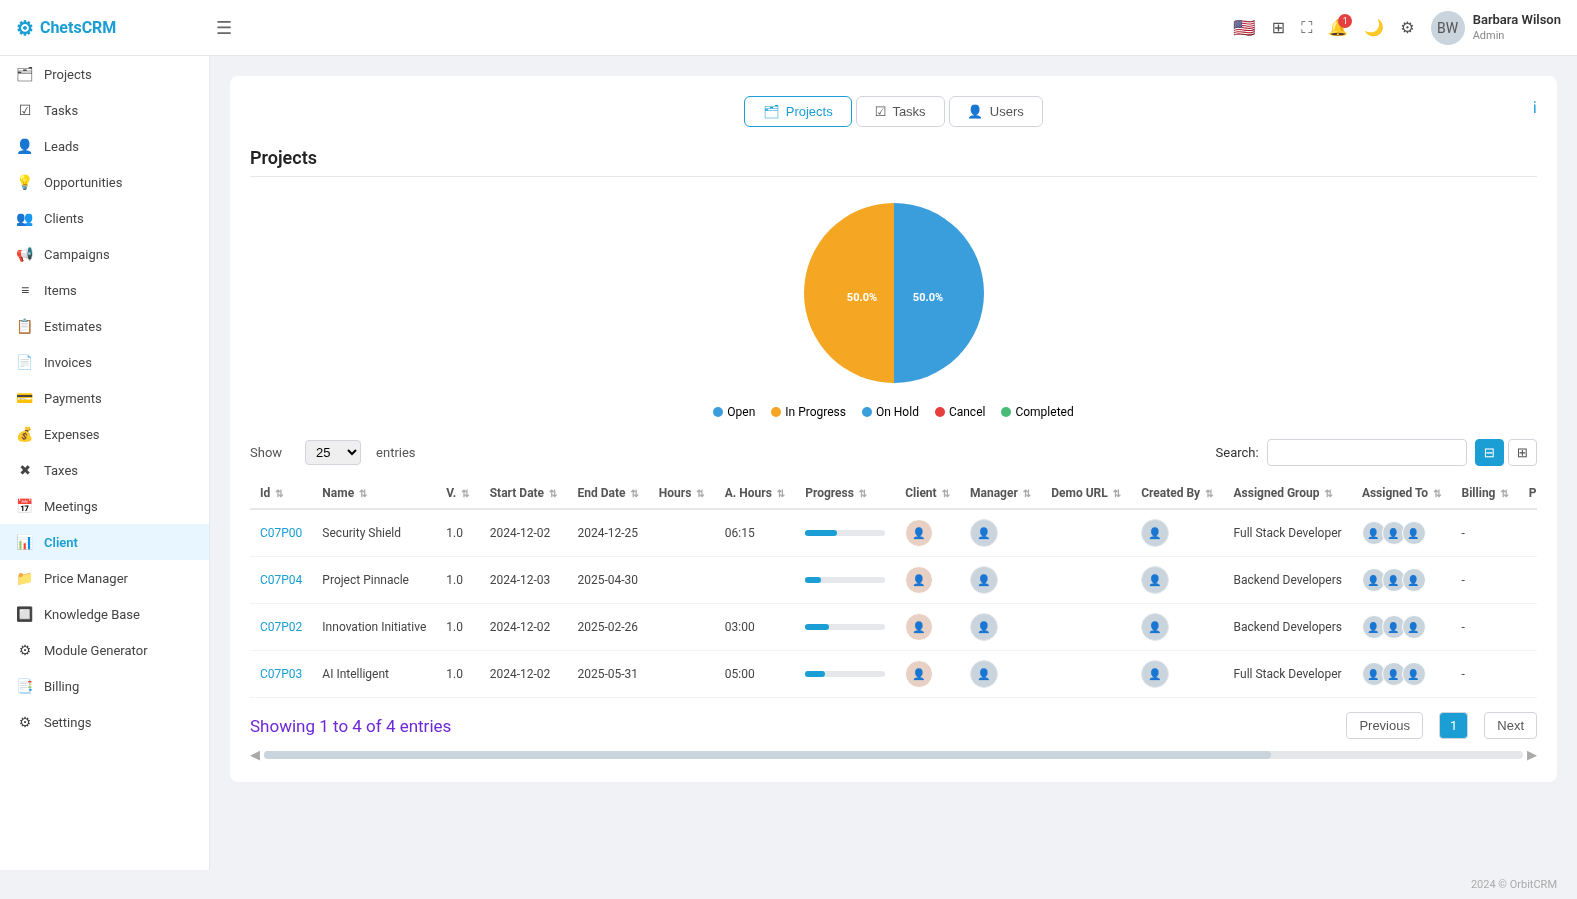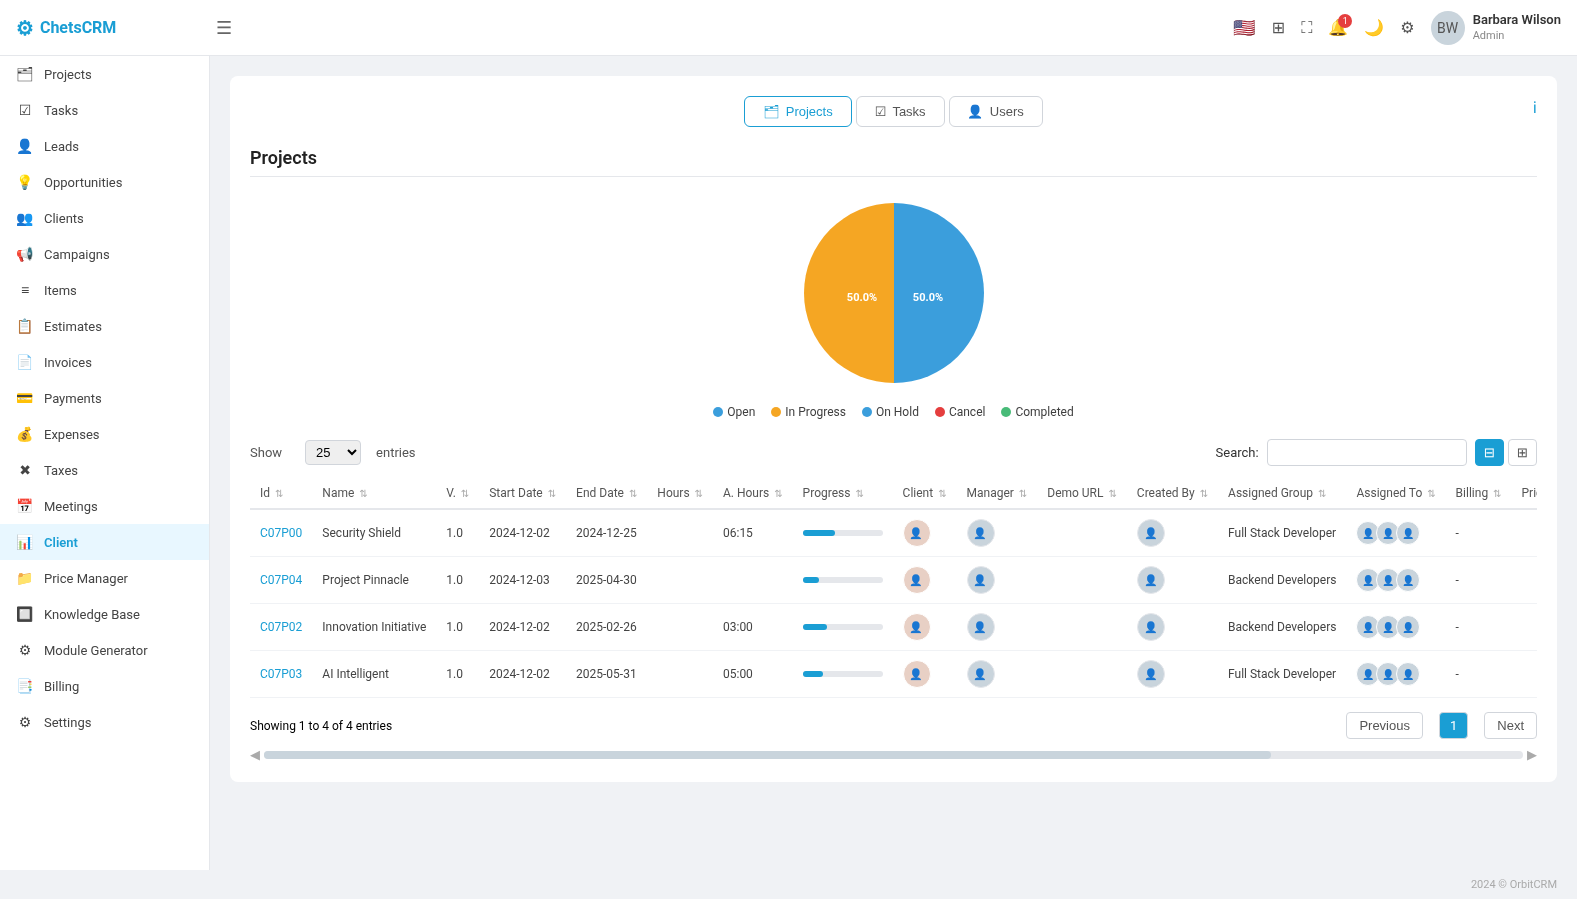--- a/index.html
+++ b/index.html
@@ -40,54 +40,54 @@
     .tab-btn.active { border-color: #1a9ed4; color: #1a9ed4; background: #fff; }
     .info-icon { position: absolute; right: 0; top: 0; color: #1a9ed4; font-size: 16px; cursor: pointer; }
 
     
     .page-title { font-size: 18px; font-weight: 600; color: #222; margin-bottom: 16px; padding-bottom: 8px; border-bottom: 1px solid #e5e7eb; }
 
     
     .chart-area { display: flex; flex-direction: column; align-items: center; margin-bottom: 20px; }
     .pie-container { width: 200px; height: 200px; position: relative; margin-bottom: 12px; }
     .pie-svg { width: 100%; height: 100%; }
-    .legend { display: flex; gap: 16px; flex-wrap: wrap; justify-content: center; font-size: 12px; color: #404040; }
+    .legend { display: flex; gap: 16px; flex-wrap: wrap; justify-content: center; font-size: 12px; color: #000000; }
     .legend-item { display: flex; align-items: center; gap: 4px; }
     .legend-dot { width: 10px; height: 10px; border-radius: 50%; }
 
     
     .table-controls { display: flex; align-items: center; justify-content: space-between; margin-bottom: 12px; }
     .show-entries { display: flex; align-items: center; gap: 15px; color: #555; }
     .show-entries select { border: 1px solid #d1d5db; border-radius: 4px; padding: 3px 6px; font-size: 13px; margin-left: 8px; }
     .search-area { display: flex; align-items: center; gap: 8px; }
     .search-input { border: 1px solid #d1d5db; border-radius: 4px; padding: 5px 10px; font-size: 13px; width: 200px; }
     .view-btns { display: flex; gap: 4px; }
     .view-btn { border: 1px solid #d1d5db; border-radius: 4px; padding: 5px 8px; cursor: pointer; background: #fff; color: #555; }
     .view-btn.active { background: #1a9ed4; color: #fff; border-color: #1a9ed4; }
 
     
     .table-wrap { overflow-x: auto; }
     table { width: 100%; border-collapse: collapse; font-size: 12px; }
     thead tr { border-bottom: 2px solid #e5e7eb; }
-    th { padding: 8px 10px; text-align: left; color: #555; font-weight: 400; white-space: nowrap; }
+    th { padding: 8px 10px; text-align: left; color: #555; font-weight: 700; white-space: nowrap; }
     th .sort-icon { color: #aaa; font-size: 10px; margin-left: 2px; }
     td { padding: 9px 10px; border-bottom: 1px solid #f0f2f5; color: #444; white-space: nowrap; }
     .link-id { color: #1a9ed4; text-decoration: none; }
     .progress-bar-bg { background: #e5e7eb; border-radius: 4px; height: 6px; width: 80px; }
     .progress-bar-fill { background: #1a9ed4; border-radius: 4px; height: 6px; }
     .avatar-group { display: flex; }
     .avatar-sm { width: 24px; height: 24px; border-radius: 50%; background: #c9d4dc; border: 1px solid #fff; margin-left: -4px; overflow: hidden; display: flex; align-items: center; justify-content: center; font-size: 10px; color: #555; }
     .avatar-sm:first-child { margin-left: 0; }
     .client-avatar { width: 28px; height: 28px; border-radius: 50%; background: #e8d0c5; border: 1px solid #fff; display: flex; align-items: center; justify-content: center; font-size: 11px; color: #a0522d; }
     .manager-avatar { width: 28px; height: 28px; border-radius: 50%; background: #c9d4dc; border: 1px solid #e5e7eb; display: flex; align-items: center; justify-content: center; font-size: 11px; color: #555; }
     .created-avatar { width: 28px; height: 28px; border-radius: 50%; background: #c9d4dc; border: 1px solid #e5e7eb; display: flex; align-items: center; justify-content: center; font-size: 11px; color: #555; }
 
     
     .pagination-row { display: flex; align-items: center; justify-content: space-between; margin-top: 14px; }
-    .showing-text { color: #000000; font-size: 12px; }
+    .showing-text { color: #6d28d9; font-size: 17px; }
     .pagination { display: flex; align-items: center; gap: 16px; }
     .page-btn { padding: 5px 12px; border: 1px solid #d1d5db; border-radius: 4px; background: #fff; cursor: pointer; font-size: 13px; color: #555; }
     .page-num { padding: 5px 10px; border: 1px solid #d1d5db; border-radius: 4px; background: #1a9ed4; color: #fff; font-size: 13px; cursor: pointer; }
 
     
     .scrollbar-row { display: flex; align-items: center; gap: 4px; margin-top: 8px; }
     .scroll-arrow { color: #aaa; cursor: pointer; }
     .scroll-track { flex: 1; height: 8px; background: #e5e7eb; border-radius: 4px; position: relative; }
     .scroll-thumb { width: 80%; height: 100%; background: #c9d4dc; border-radius: 4px; }
 

